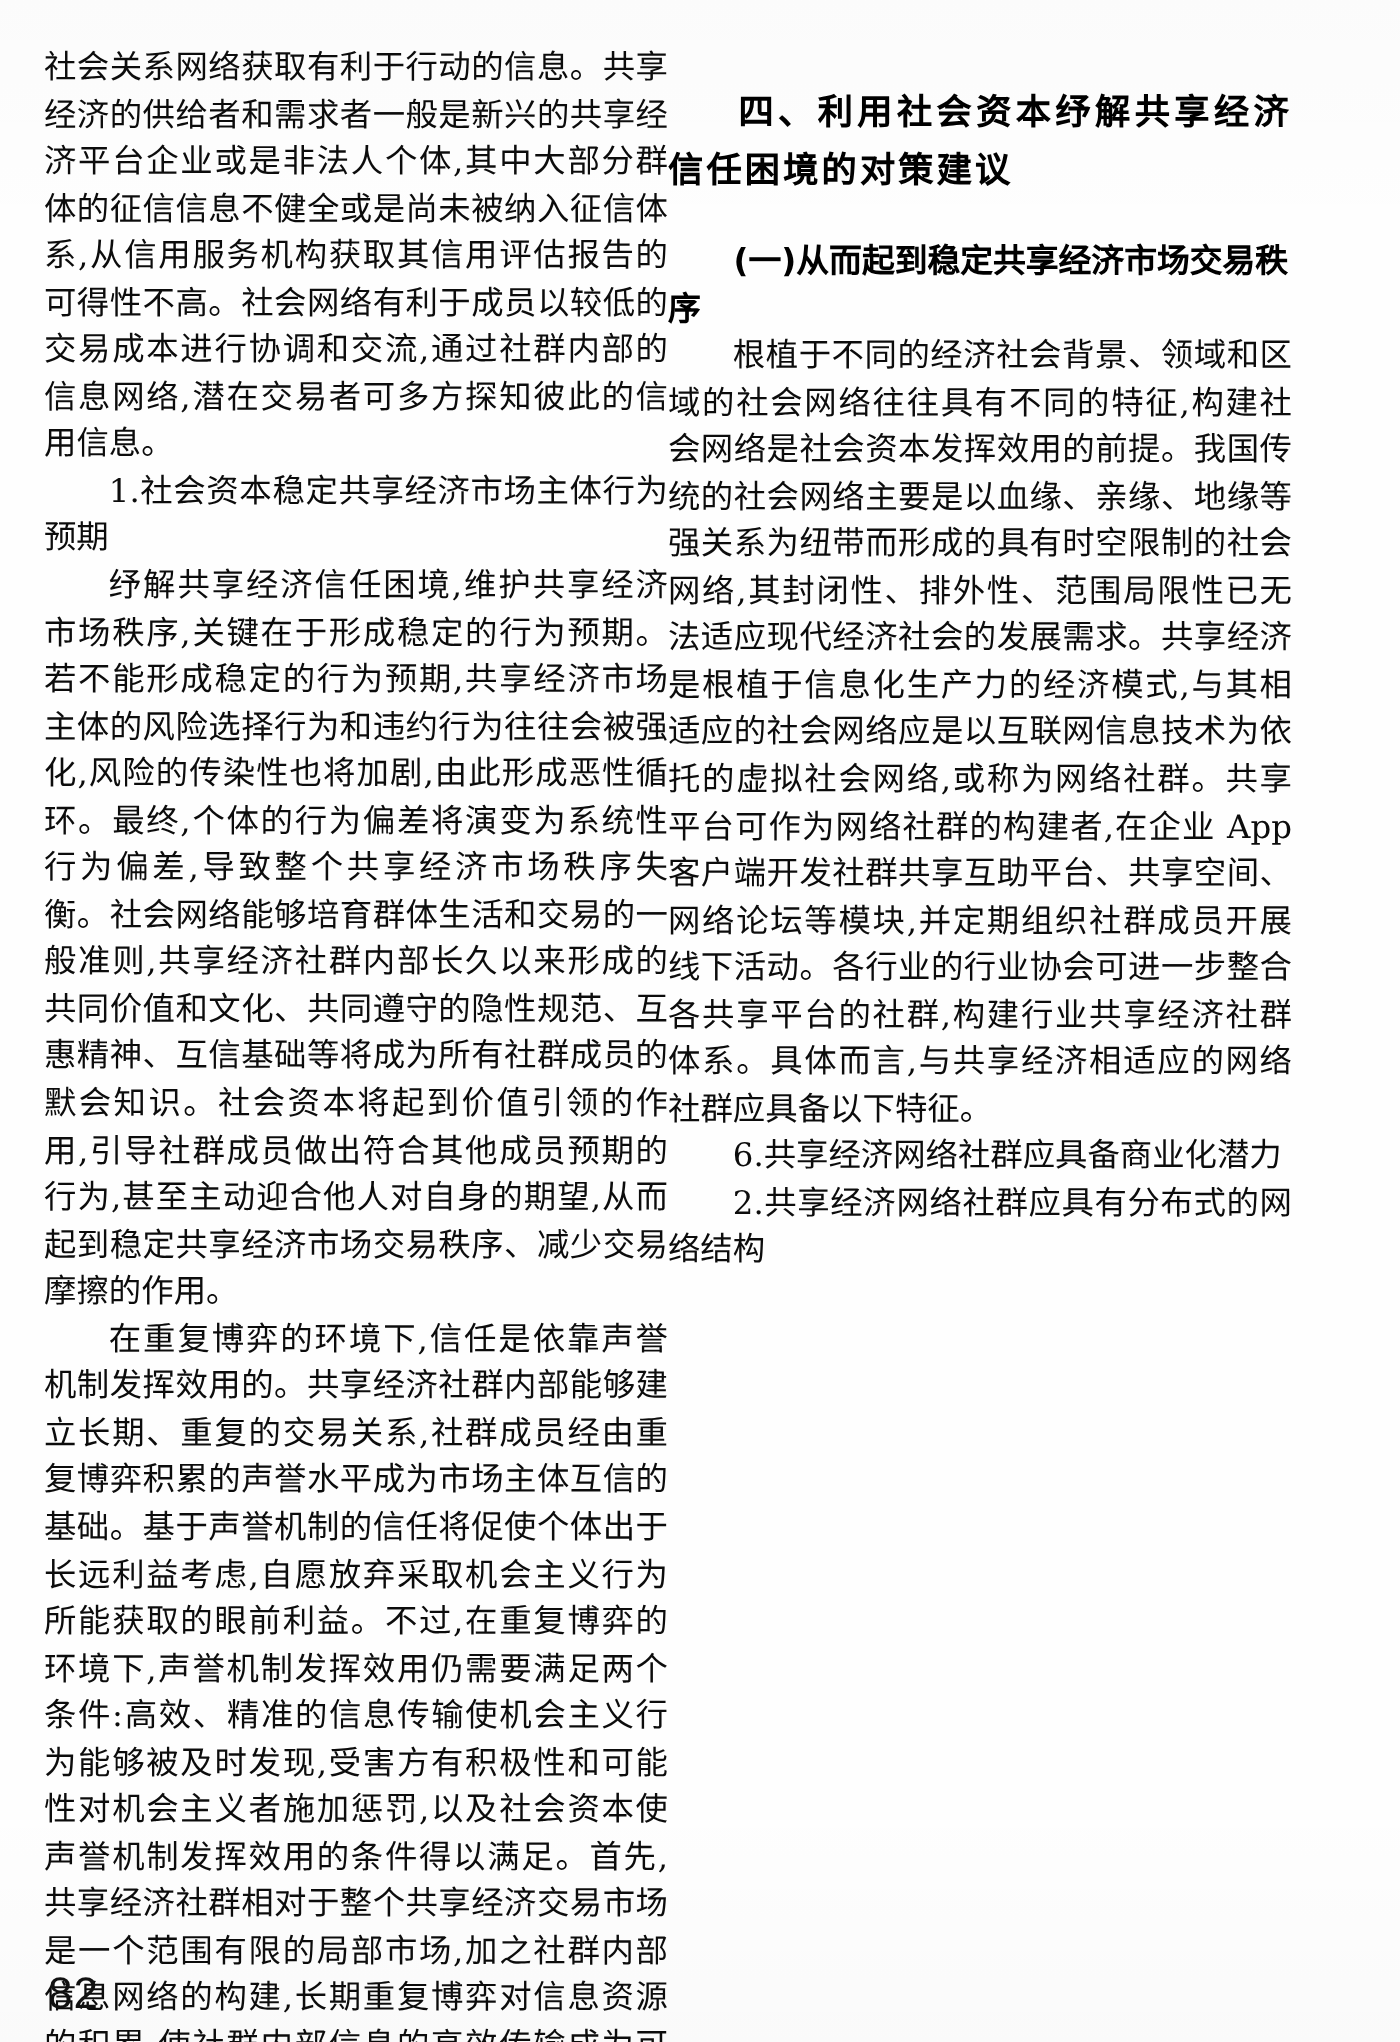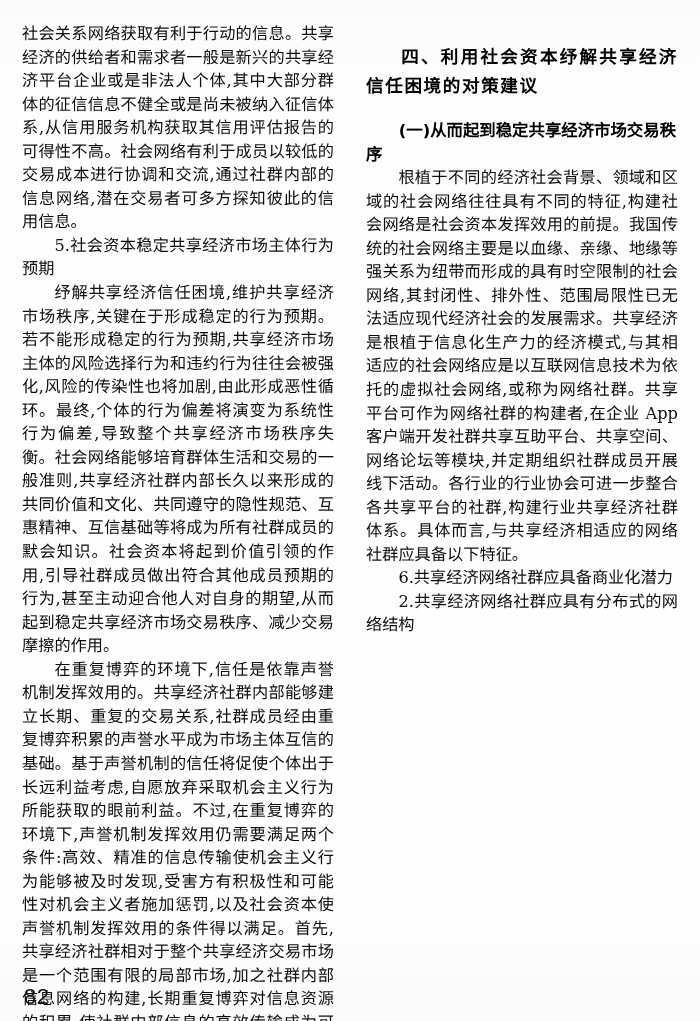--- a/index.html
+++ b/index.html
@@ -30,21 +30,20 @@
   }
 
   .columns {
     position: absolute;
     left: 22px;
     top: 22px;
     width: 656px;
     height: 955px;
     display: flex;
     flex-direction: row;
-    gap: 32px;
     align-items: flex-start;
   }
 
   .col {
     width: 312px;
     display: block;
   }
 
   
   .para {
@@ -123,21 +122,21 @@
 <body>
 
 <div class="page">
 
   <div class="columns">
 
     <div class="col">
 
       <p class="para cont">社会关系网络获取有利于行动的信息。共享经济的供给者和需求者一般是新兴的共享经济平台企业或是非法人个体,其中大部分群体的征信信息不健全或是尚未被纳入征信体系,从信用服务机构获取其信用评估报告的可得性不高。社会网络有利于成员以较低的交易成本进行协调和交流,通过社群内部的信息网络,潜在交易者可多方探知彼此的信用信息。</p>
 
-      <p class="subnum">5.社会资本稳定共享经济市场主体行为预期</p>
+      <p class="subnum">1.社会资本稳定共享经济市场主体行为预期</p>
 
       <p class="para indent">纾解共享经济信任困境,维护共享经济市场秩序,关键在于形成稳定的行为预期。若不能形成稳定的行为预期,共享经济市场主体的风险选择行为和违约行为往往会被强化,风险的传染性也将加剧,由此形成恶性循环。最终,个体的行为偏差将演变为系统性行为偏差,导致整个共享经济市场秩序失衡。社会网络能够培育群体生活和交易的一般准则,共享经济社群内部长久以来形成的共同价值和文化、共同遵守的隐性规范、互惠精神、互信基础等将成为所有社群成员的默会知识。社会资本将起到价值引领的作用,引导社群成员做出符合其他成员预期的行为,甚至主动迎合他人对自身的期望,从而起到稳定共享经济市场交易秩序、减少交易摩擦的作用。</p>
 
 
       <p class="para indent">在重复博弈的环境下,信任是依靠声誉机制发挥效用的。共享经济社群内部能够建立长期、重复的交易关系,社群成员经由重复博弈积累的声誉水平成为市场主体互信的基础。基于声誉机制的信任将促使个体出于长远利益考虑,自愿放弃采取机会主义行为所能获取的眼前利益。不过,在重复博弈的环境下,声誉机制发挥效用仍需要满足两个条件:高效、精准的信息传输使机会主义行为能够被及时发现,受害方有积极性和可能性对机会主义者施加惩罚,以及社会资本使声誉机制发挥效用的条件得以满足。首先,共享经济社群相对于整个共享经济交易市场是一个范围有限的局部市场,加之社群内部信息网络的构建,长期重复博弈对信息资源的积累,使社群内部信息的高效传输成为可能。机会主义行为将迅速被社群所有成员获知,并能精准锁定采取机会主义行为的主体。其次,在社会资本的作用下,对互惠规范、公平正义的维护,以及对机会主义行为的抵制,将成为共享经济社群成员的共同信念。机会主义者将受到社会惩罚,即社群对机会主义者进行集体放逐,使其丧失在社群内立足</p>
 
     </div>
 
     <div class="col">
 

